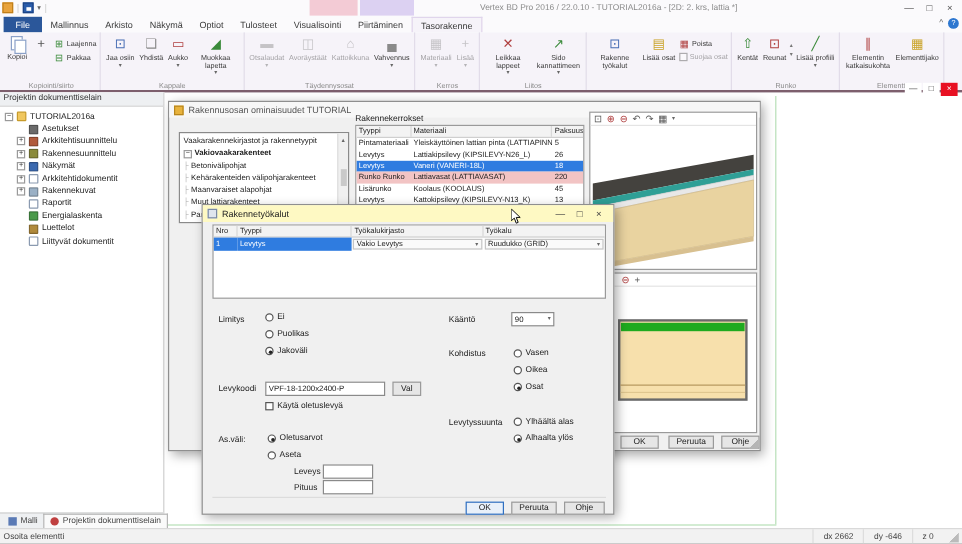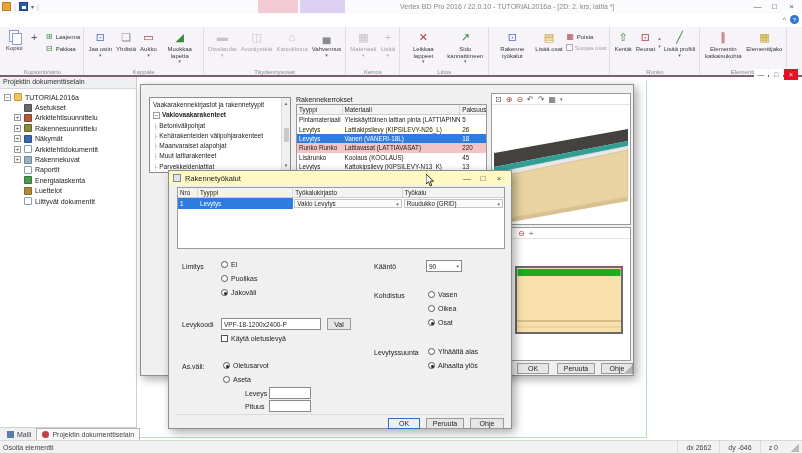--- a/index.html
+++ b/index.html
@@ -134,20 +134,31 @@
     <div class="ab hlbox hl-pink" style="left:258px;width:40px"></div>
     <div class="ab hlbox hl-lav" style="left:300px;width:45px"></div>
     <div class="ab wintitle">Vertex BD Pro 2016 / 22.0.10 - TUTORIAL2016a - [2D: 2. krs, lattia *]</div>
     <div class="ab winctrl">
       <span class="wcbtn">—</span>
       <span class="wcbtn">□</span>
       <span class="wcbtn">×</span>
     </div>
   </div>
 
+  <div class="ab tabrow">
+    <span class="mtab file">File</span>
+    <span class="mtab">Mallinnus</span>
+    <span class="mtab">Arkisto</span>
+    <span class="mtab">Näkymä</span>
+    <span class="mtab">Optiot</span>
+    <span class="mtab">Tulosteet</span>
+    <span class="mtab">Visualisointi</span>
+    <span class="mtab">Piirtäminen</span>
+    <span class="mtab active">Tasorakenne</span>
+  </div>
   <div class="ab tabrow-right">
     <span class="chev">^</span>
     <span class="helpdot">?</span>
   </div>
 
   <div class="ab ribbon">
     <div class="rgroup">
       <div class="rbtn">
         <span class="icon-copy"></span>
         <span class="lbl">Kopioi</span>
@@ -361,20 +372,24 @@
       </div>
       <div class="titem child">
         <span class="spacer7"></span>
           <span class="ticon i-doc"></span>
         <span>Liittyvät dokumentit</span>
       </div>
     </div>
   </div>
 
   <div class="ab dlg dlg1">
+    <div class="dtitle">
+      <span class="dticon orange"></span>
+      <span>Rakennusosan ominaisuudet TUTORIAL</span>
+    </div>
     <div class="ab listbox" style="left:8px;top:12px;width:142px;height:76px">
       <div style="white-space:nowrap">Vaakarakennekirjastot ja rakennetyypit</div>
       <div class="lbitem">
         <span class="exp">−</span>
         <b class="bold">Vakiovaakarakenteet</b>
       </div>
       <div class="lbitem">
           <span class="treedash">├</span>
           <span>Betonivälipohjat</span>
         </div>

